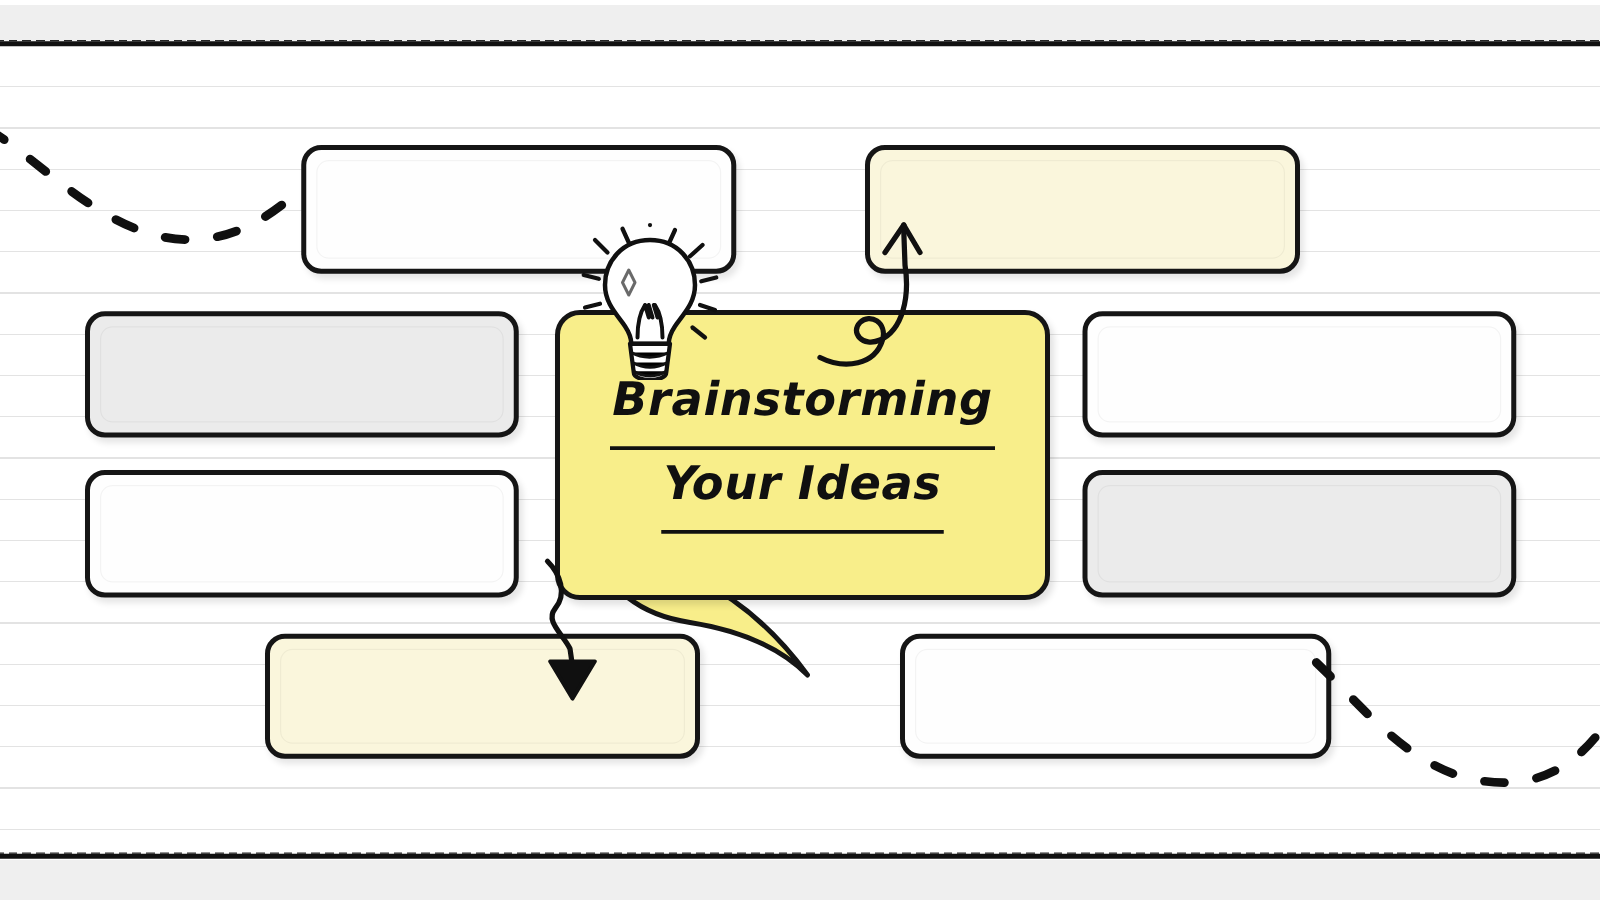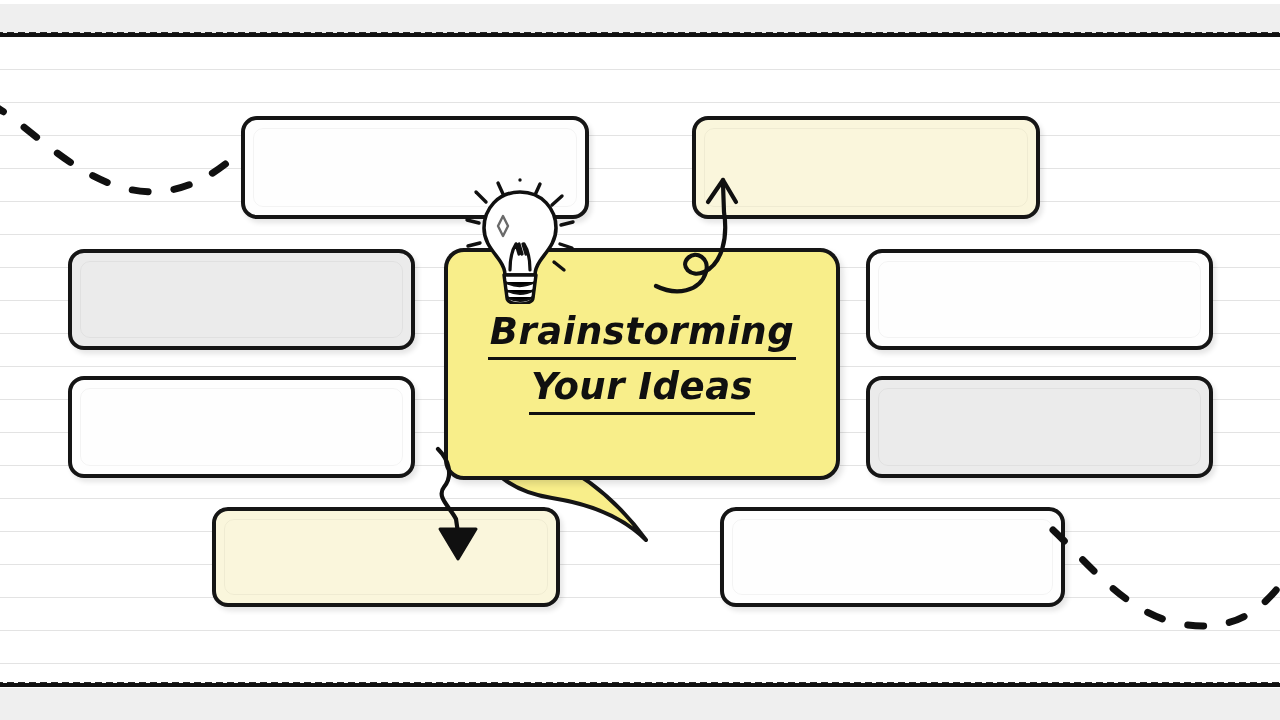--- a/index.html
+++ b/index.html
@@ -107,21 +107,21 @@
   }
   #bubble .title-line {
     font-family: "DejaVu Sans", sans-serif;
     font-style: italic;
     font-weight: bold;
     font-size: 37px;
     line-height: 1.0;
     color: #101010;
     letter-spacing: 0.5px;
     white-space: nowrap;
-    padding: 0 2px 7px 2px;
+    padding: 0 2px 19px 2px;
     border-bottom: 3px solid #101010;
   }
   #bubble .title-line.l2 { margin-top: 8px; }
 
   
   #bubble-tail {
     position: absolute;
     left: 470px;
     top: 440px;
     width: 200px;

